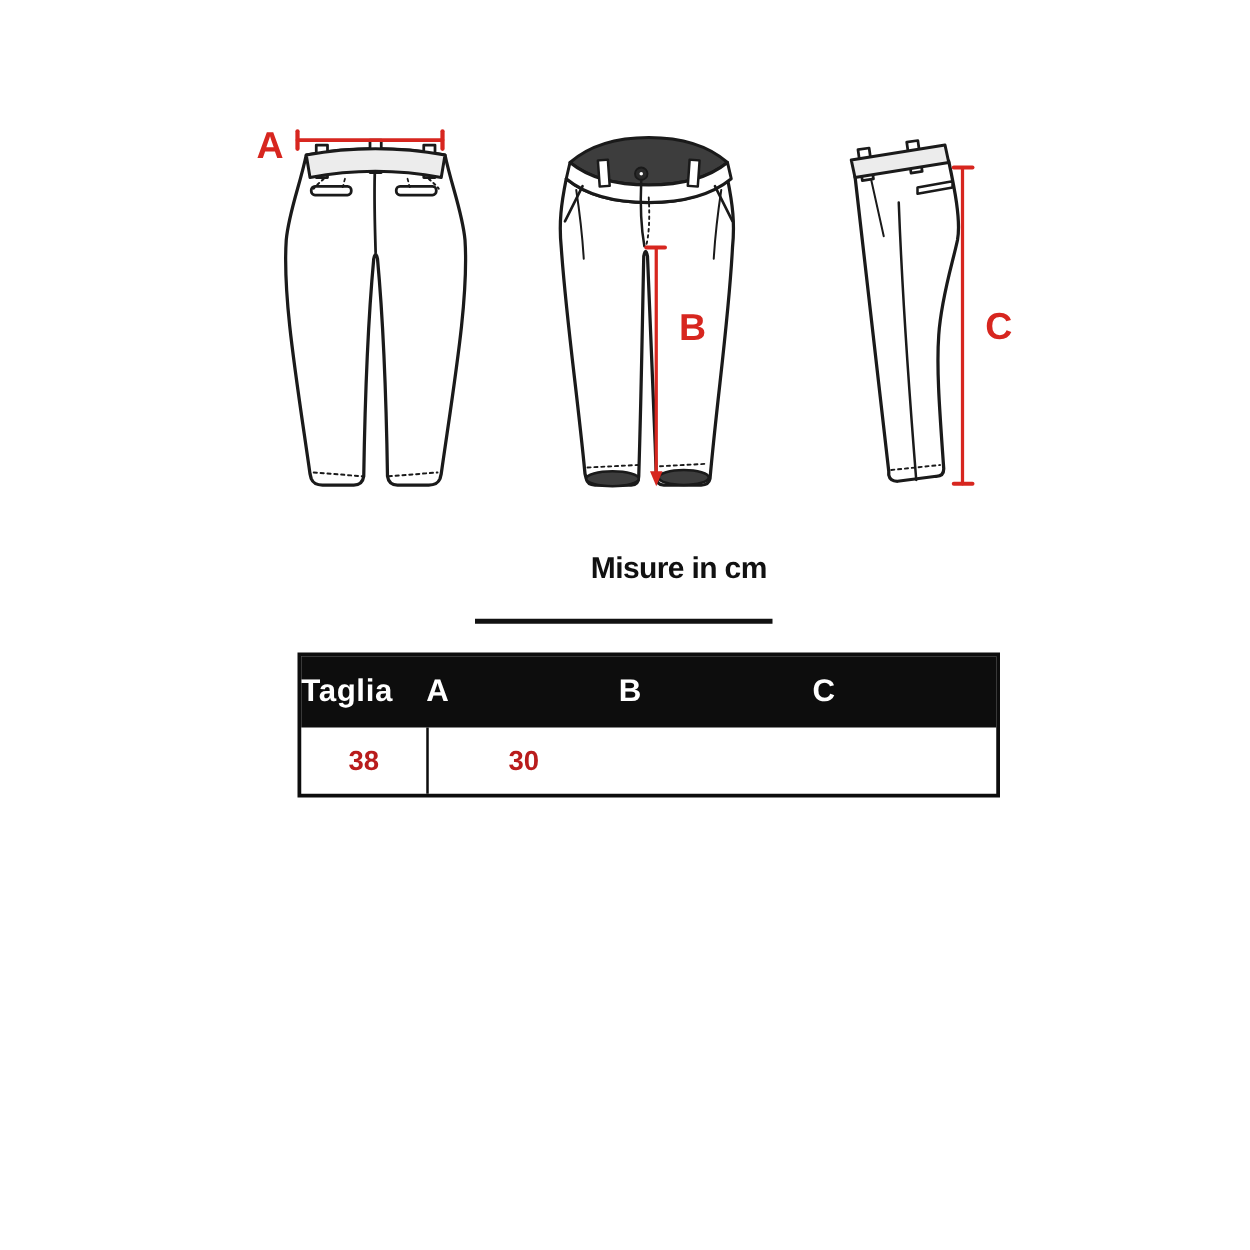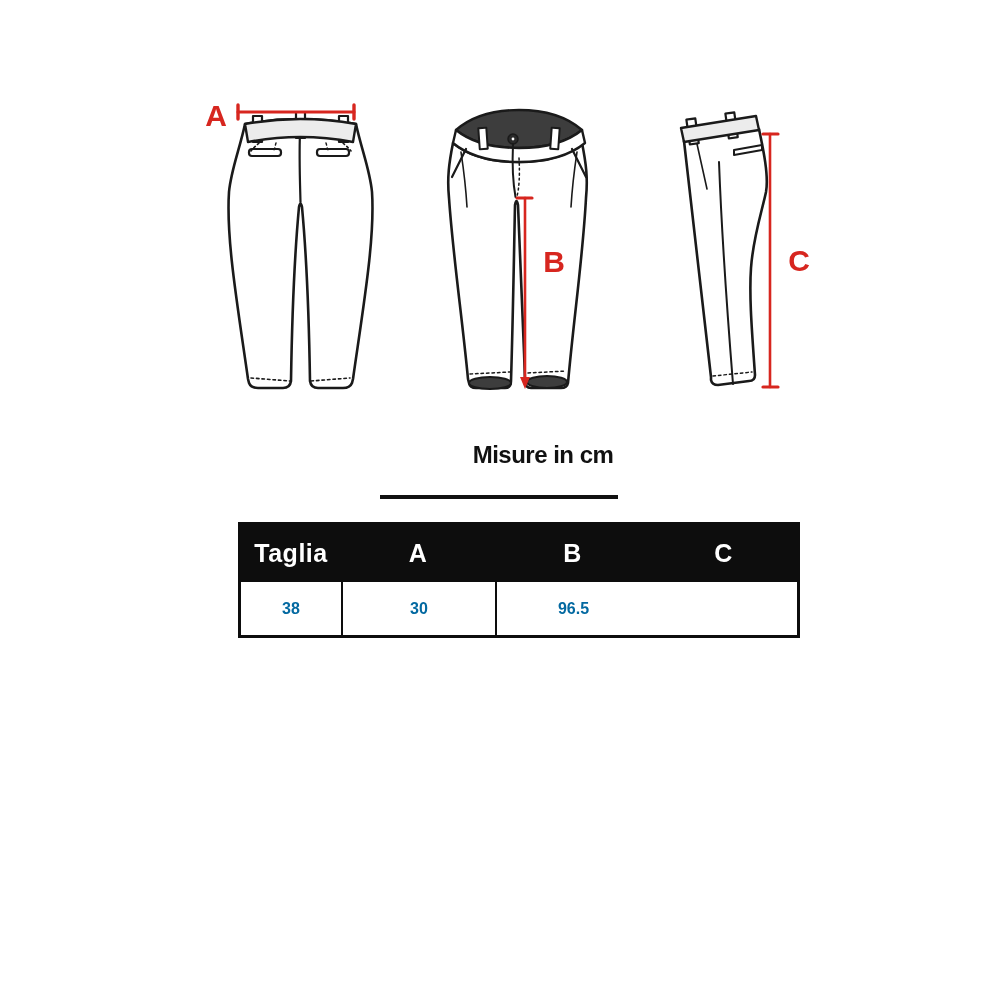--- a/index.html
+++ b/index.html
@@ -19,27 +19,27 @@
 
   .size-table {
     position:absolute; left:238px; top:522px; width:562px;
     border:3px solid #0d0d0d; background:#fff;
   }
   .size-table .hdr {
     display:grid; grid-template-columns:100px 154px 155px 147px;
     background:#0d0d0d; height:57px; align-items:center;
   }
   .size-table .hdr .cell {
-    color:#ffffff; font-weight:bold; font-size:25px; text-align:center; letter-spacing:0.5px;
+    color:#ffffff; font-weight:bold; font-size:25px; text-align:left; letter-spacing:0.5px;
   }
   .size-table .row {
     display:grid; grid-template-columns:100px 154px 155px 147px; height:53px; align-items:center;
   }
   .size-table .row .cell {
-    color:#0369a1; font-weight:bold; font-size:16px; text-align:center; height:100%;
+    color:#b91c1c; font-weight:bold; font-size:22px; text-align:center; height:100%;
     display:flex; align-items:center; justify-content:center;
   }
   .size-table .row .cell + .cell { border-left:2.5px solid #0d0d0d; }
 </style>
 </head>
 <body>
 
 <div class="stage">
 
   <svg width="1000" height="440" viewBox="0 0 1000 440" fill="none" stroke-linecap="round" stroke-linejoin="round">
@@ -181,17 +181,16 @@
   <div class="size-table">
     <div class="hdr">
       <div class="cell">Taglia</div>
       <div class="cell">A</div>
       <div class="cell">B</div>
       <div class="cell">C</div>
     </div>
     <div class="row">
       <div class="cell">38</div>
       <div class="cell">30</div>
-      <div class="cell">96.5</div>
     </div>
   </div>
 
 </div>
 
 </body></html>

